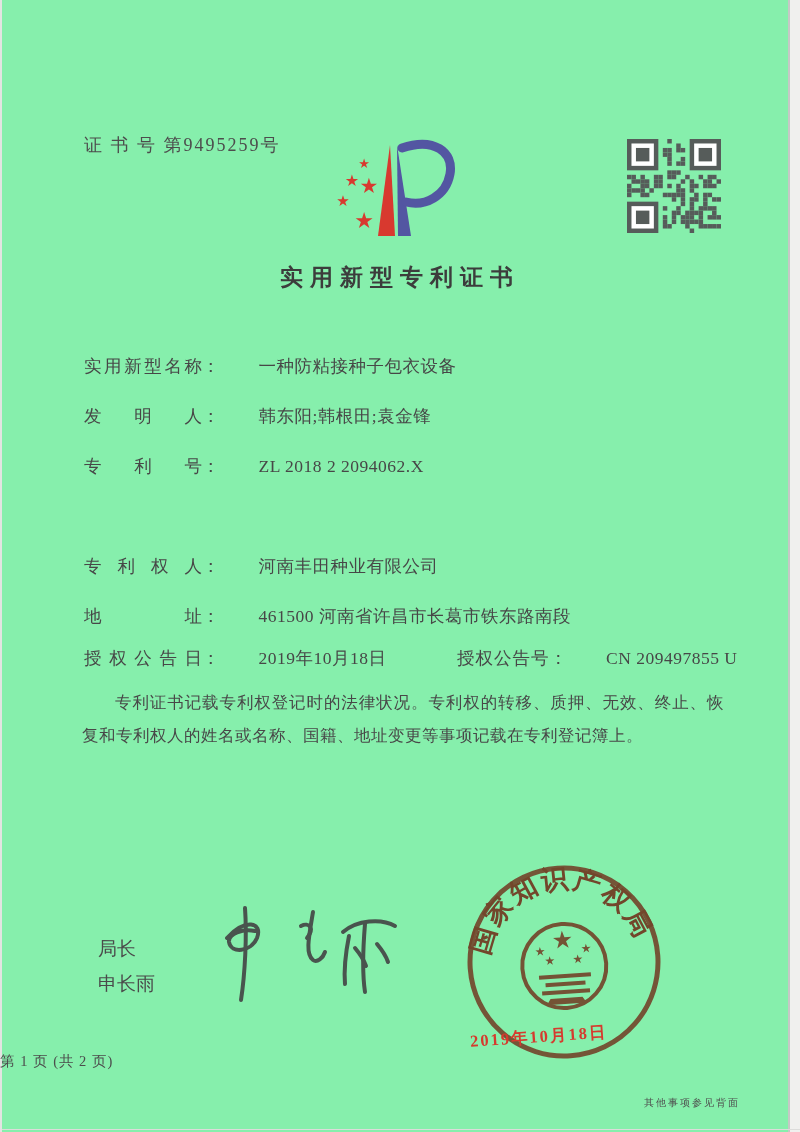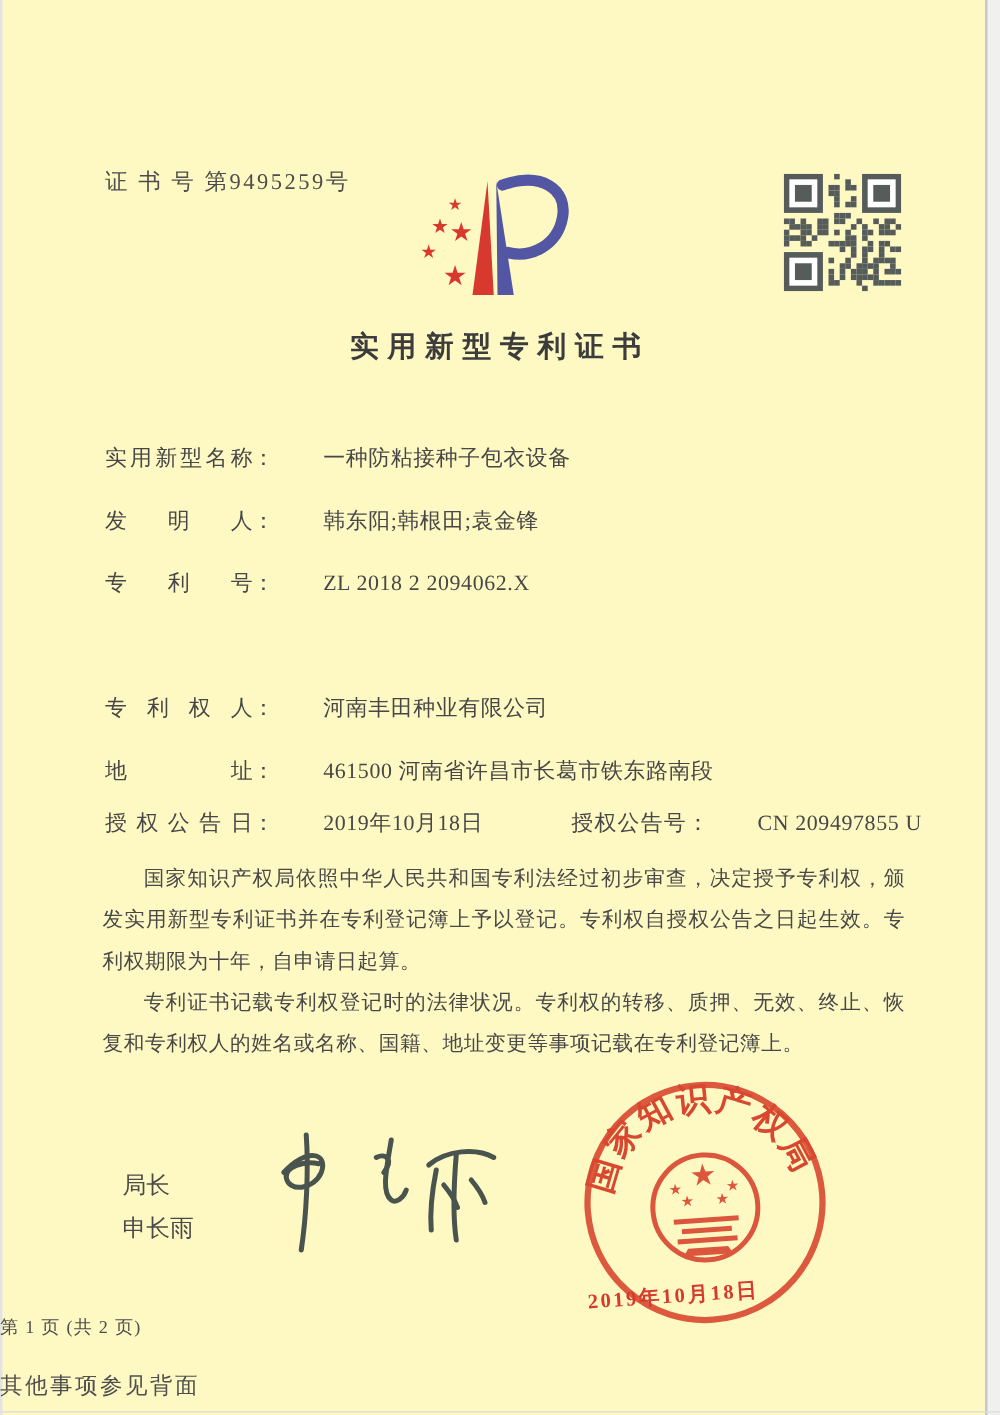--- a/index.html
+++ b/index.html
@@ -1,18 +1,18 @@
 <!DOCTYPE html>
 <html><head>
 <meta charset="utf-8">
 <style>
   html,body{margin:0;padding:0;background:#f2f2f0;}
   #stage{
     position:relative;width:800px;height:1132px;margin:0 auto;overflow:hidden;
-    background:#fef9c3;
+    background:#86efac;
     font-family:"Liberation Serif","DejaVu Serif",serif;
     color:#434343;
   }
   
   .edge-right{position:absolute;top:0;bottom:0;right:10px;width:2px;background:#c6c8c6;}
   .edge-right2{position:absolute;top:0;bottom:0;right:0;width:10px;background:#f0f0ee;}
   .edge-bottom{position:absolute;left:0;right:0;bottom:2px;height:1px;background:#dcdcda;}
   .edge-left{position:absolute;top:0;bottom:0;left:0;width:2px;background:#e3e4e2;}
 
   
@@ -59,21 +59,21 @@
   .signature{position:absolute;left:205px;top:896px;width:200px;height:110px;}
 
   .seal{position:absolute;left:464px;top:862px;width:200px;height:200px;transform:rotate(-4deg);
         mix-blend-mode:multiply;opacity:0.92;}
   .seal-date{
     position:absolute;left:470px;top:1026px;color:#d63a2e;font-size:16.5px;letter-spacing:2px;
     transform:rotate(-4deg);font-weight:bold;
   }
 
   .page-indicator{position:absolute;left:0;right:60px;top:1052px;font-size:14.5px;color:#4c4c4c;letter-spacing:1px;}
-  .footer-note{position:absolute;left:0;right:60px;top:1096px;text-align:left;font-size:18px;color:#4f4f4f;letter-spacing:2px;}
+  .footer-note{position:absolute;left:0;right:60px;top:1096px;text-align:right;font-size:10px;color:#4f4f4f;letter-spacing:2px;}
 </style>
 </head>
 <body>
 
 <div id="stage">
 
   <div class="edge-right2"></div>
   <div class="edge-right"></div>
   <div class="edge-bottom"></div>
   <div class="edge-left"></div>
@@ -241,21 +241,20 @@
     <span class="flabel">地址</span><span class="colon">：</span><span class="fvalue">461500 河南省许昌市长葛市铁东路南段</span>
   </div>
   <div class="field-row" style="top:646px">
     <span class="flabel">授权公告日</span><span class="colon">：</span><span class="fvalue">2019年10月18日</span>
     <span class="field-right">
       <span class="flabel">授权公告号</span><span class="colon">：</span><span class="fvalue">CN 209497855 U</span>
     </span>
   </div>
 
   <div class="body-text">
-    <p>国家知识产权局依照中华人民共和国专利法经过初步审查，决定授予专利权，颁发实用新型专利证书并在专利登记簿上予以登记。专利权自授权公告之日起生效。专利权期限为十年，自申请日起算。</p>
     <p>专利证书记载专利权登记时的法律状况。专利权的转移、质押、无效、终止、恢复和专利权人的姓名或名称、国籍、地址变更等事项记载在专利登记簿上。</p>
   </div>
 
   <div class="director">
     <div>局长</div>
     <div>申长雨</div>
   </div>
 
   <svg class="signature" viewBox="0 0 200 110">
     <g fill="none" stroke="#49544e" stroke-width="4" stroke-linecap="round" stroke-linejoin="round">

